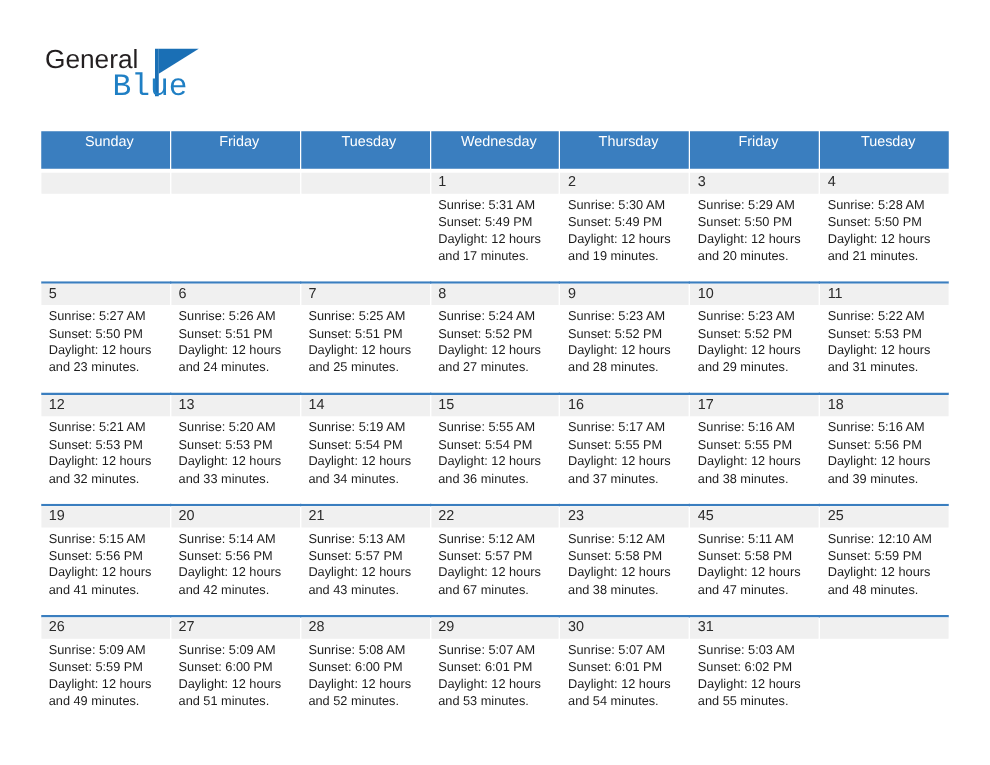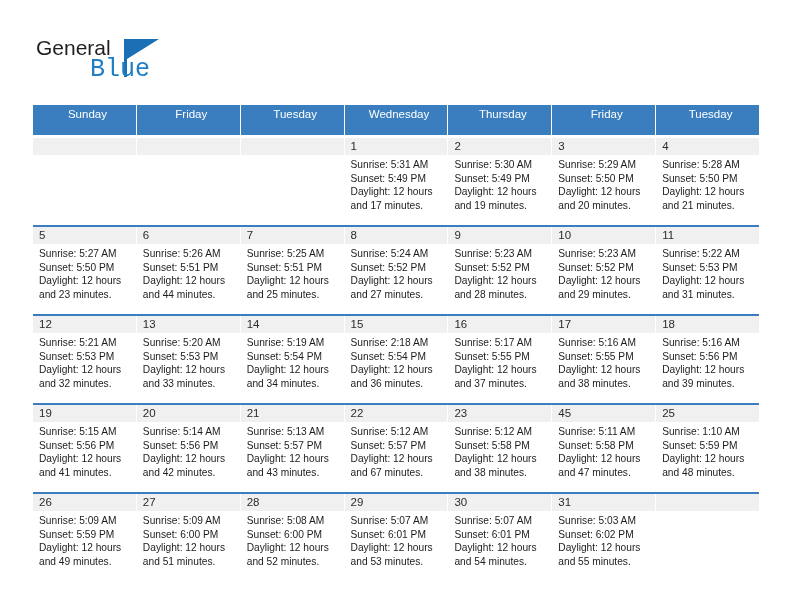--- a/index.html
+++ b/index.html
@@ -244,21 +244,21 @@
               <div class="day-line">Daylight: 12 hours</div>
               <div class="day-line">and 23 minutes.</div>
             </div>
           </div>
           <div class="day-cell">
             <div class="day-num-band">6</div>
             <div class="day-body">
               <div class="day-line">Sunrise: 5:26 AM</div>
               <div class="day-line">Sunset: 5:51 PM</div>
               <div class="day-line">Daylight: 12 hours</div>
-              <div class="day-line">and 44 minutes.</div>
+              <div class="day-line">and 24 minutes.</div>
             </div>
           </div>
           <div class="day-cell">
             <div class="day-num-band">7</div>
             <div class="day-body">
               <div class="day-line">Sunrise: 5:25 AM</div>
               <div class="day-line">Sunset: 5:51 PM</div>
               <div class="day-line">Daylight: 12 hours</div>
               <div class="day-line">and 25 minutes.</div>
             </div>
@@ -324,21 +324,21 @@
             <div class="day-body">
               <div class="day-line">Sunrise: 5:19 AM</div>
               <div class="day-line">Sunset: 5:54 PM</div>
               <div class="day-line">Daylight: 12 hours</div>
               <div class="day-line">and 34 minutes.</div>
             </div>
           </div>
           <div class="day-cell">
             <div class="day-num-band">15</div>
             <div class="day-body">
-              <div class="day-line">Sunrise: 2:18 AM</div>
+              <div class="day-line">Sunrise: 5:55 AM</div>
               <div class="day-line">Sunset: 5:54 PM</div>
               <div class="day-line">Daylight: 12 hours</div>
               <div class="day-line">and 36 minutes.</div>
             </div>
           </div>
           <div class="day-cell">
             <div class="day-num-band">16</div>
             <div class="day-body">
               <div class="day-line">Sunrise: 5:17 AM</div>
               <div class="day-line">Sunset: 5:55 PM</div>
@@ -416,21 +416,21 @@
             <div class="day-body">
               <div class="day-line">Sunrise: 5:11 AM</div>
               <div class="day-line">Sunset: 5:58 PM</div>
               <div class="day-line">Daylight: 12 hours</div>
               <div class="day-line">and 47 minutes.</div>
             </div>
           </div>
           <div class="day-cell">
             <div class="day-num-band">25</div>
             <div class="day-body">
-              <div class="day-line">Sunrise: 1:10 AM</div>
+              <div class="day-line">Sunrise: 12:10 AM</div>
               <div class="day-line">Sunset: 5:59 PM</div>
               <div class="day-line">Daylight: 12 hours</div>
               <div class="day-line">and 48 minutes.</div>
             </div>
           </div>
         </div>
         <div class="week-row">
           <div class="day-cell">
             <div class="day-num-band">26</div>
             <div class="day-body">

